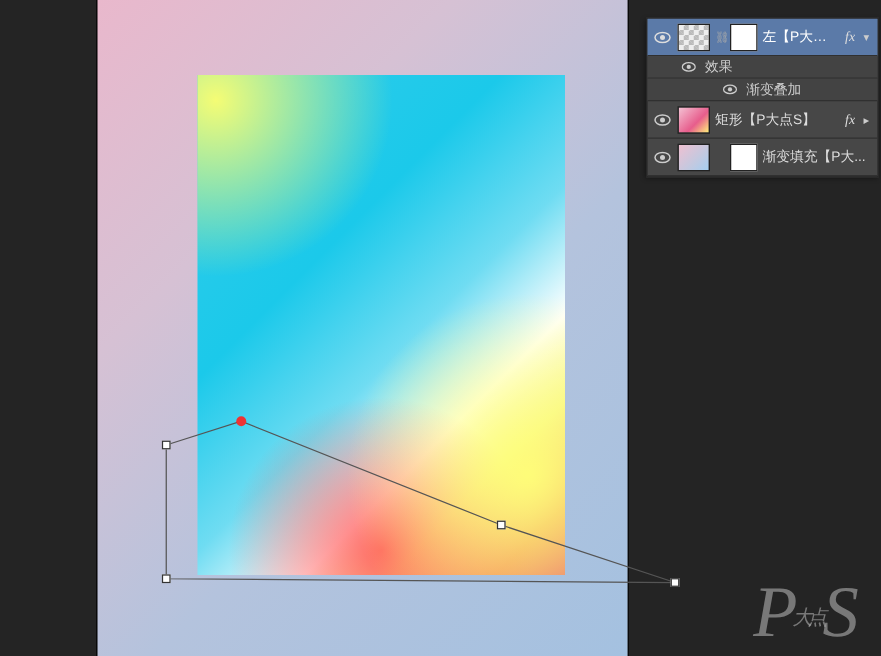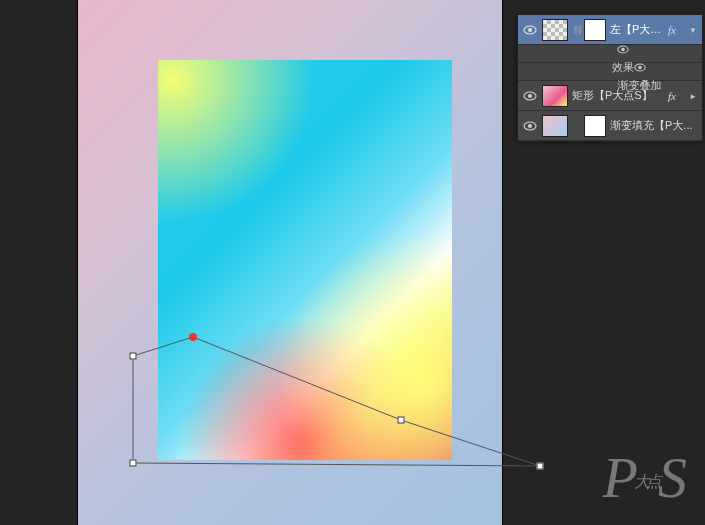--- a/index.html
+++ b/index.html
@@ -118,52 +118,51 @@
     white-space: nowrap;
     overflow: hidden;
     text-overflow: ellipsis;
     color: #ddd;
   }
   .fx-btn {
     width: 16px;
     color: #ddd;
     font-style: italic;
     font-family: Georgia, serif;
-    text-align: left;
+    text-align: right;
     flex-shrink:0;
   }
   .chev {
     width: 10px;
     color: #ccc;
     flex-shrink:0;
     font-size: 9px;
     display:flex; align-items:center; justify-content:center;
   }
   .fx-sub {
     display: flex;
     align-items: center;
     height: 18px;
     padding-left: 26px;
     gap: 6px;
     background: #434343;
     color: #ccc;
     font-size: 11px;
     border-bottom: 1px solid #303030;
-    flex-direction: column;
   }
   .fx-sub .eye, .fx-sub .dot {
     width: 14px;
     display:flex; justify-content:center;
   }
 
   
   .watermark {
     position: absolute;
     right: 22px;
-    bottom: 14px;
+    bottom: 2px;
     font-family: "Brush Script MT", cursive;
     font-size: 58px;
     color: rgba(190,190,190,0.55);
     font-style: italic;
     letter-spacing: -4px;
     pointer-events: none;
   }
   .watermark .sub { font-size: 16px; vertical-align: 10px; }
 </style>
 </head>

